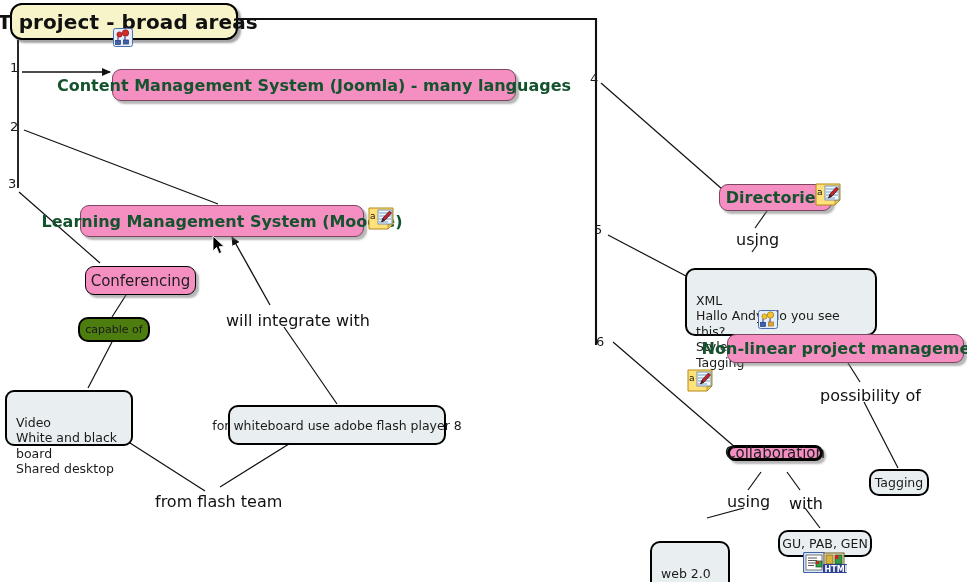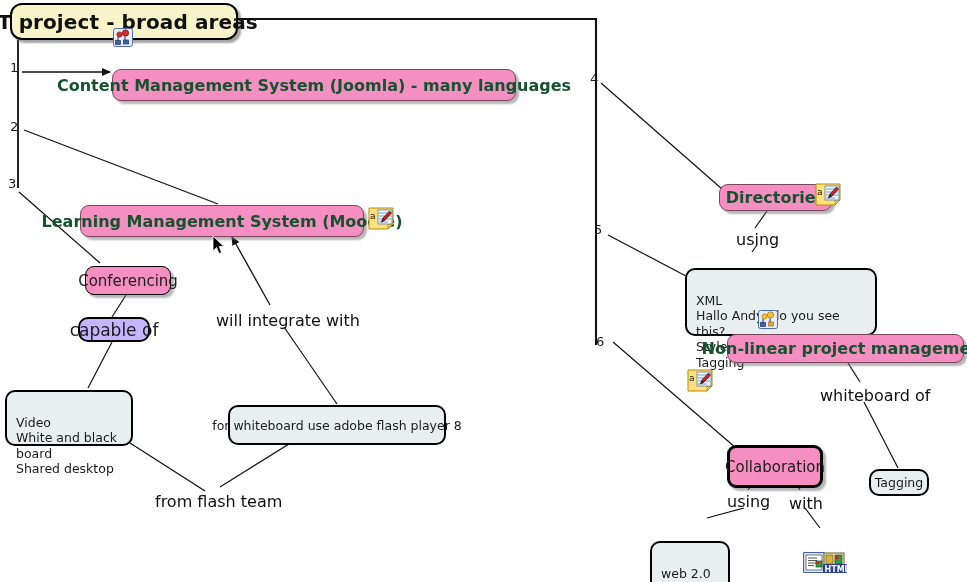--- a/index.html
+++ b/index.html
@@ -67,25 +67,25 @@
   }
   .node.pink.selected {
     border: 3px solid #000000;
     color: #1d1d1d;
     font-weight: normal;
     font-size: 15px;
   }
 
   
   .node.white {
-    background: #c4b5fd;
+    background: #4d7c0f;
     border: 2.5px solid #000000;
     border-radius: 10px;
     color: #1a1a1a;
-    font-size: 17px;
+    font-size: 11px;
     font-weight: normal;
   }
 
   
   .node.bluegrey {
     background: #e9eff1;
     border: 2.5px solid #000000;
     border-radius: 10px;
     color: #1a1a1a;
     font-size: 12.5px;
@@ -225,29 +225,29 @@
       <path d="M1 1 H25 V17 L20 22 H1 Z" fill="#ffe07a" stroke="#b08a12" stroke-width="1"></path>
       <path d="M20 22 L20 17 L25 17 Z" fill="#e8c960" stroke="#b08a12" stroke-width="0.8"></path>
       <rect x="10" y="3" width="14" height="14" fill="#f2f7fb" stroke="#5b7fb0" stroke-width="0.8"></rect>
       <path d="M11 6 H23 M11 9 H23 M11 12 H23 M11 15 H20" stroke="#6d9fd0" stroke-width="1"></path>
       <path d="M21.5 4 L15 11 L13.5 15 L17 13.2 L23.5 6 Z" fill="#c0272d" stroke="#5e1010" stroke-width="0.8"></path>
       <path d="M13.5 15 L15 11 L17 13.2 Z" fill="#2b2b2b"></path>
       <text x="2" y="12" font-family="DejaVu Sans, sans-serif" font-size="9" fill="#111111">a</text>
     </svg>
   </div>
 
-  <div class="node pink plain" style="left:85px; top:266px; width:86px; height:29px;justify-content:center;">
+  <div class="node pink plain" style="left:85px; top:266px; width:111px; height:29px;justify-content:center;">
     <span>Conferencing</span>
   </div>
 
   <div class="node white" style="left:78px; top:317px; width:72px; height:25px;">
     <span>capable of</span>
   </div>
 
-  <div class="node bluegrey multiline" style="left:5px; top:390px; width:128px; height:56px;">
+  <div class="node bluegrey multiline" style="left:5px; top:390px; width:128px; height:56px;border-radius:9px;">
     <span>Video
 White and black board
 Shared desktop</span>
   </div>
 
   <div class="node bluegrey" style="left:228px; top:405px; width:218px; height:40px;">
     <span>for whiteboard use adobe flash player 8</span>
   </div>
 
   <div class="node pink" style="left:719px; top:184px; width:113px; height:27px;">
@@ -293,35 +293,38 @@
       <path d="M1 1 H25 V17 L20 22 H1 Z" fill="#ffe07a" stroke="#b08a12" stroke-width="1"></path>
       <path d="M20 22 L20 17 L25 17 Z" fill="#e8c960" stroke="#b08a12" stroke-width="0.8"></path>
       <rect x="10" y="3" width="14" height="14" fill="#f2f7fb" stroke="#5b7fb0" stroke-width="0.8"></rect>
       <path d="M11 6 H23 M11 9 H23 M11 12 H23 M11 15 H20" stroke="#6d9fd0" stroke-width="1"></path>
       <path d="M21.5 4 L15 11 L13.5 15 L17 13.2 L23.5 6 Z" fill="#c0272d" stroke="#5e1010" stroke-width="0.8"></path>
       <path d="M13.5 15 L15 11 L17 13.2 Z" fill="#2b2b2b"></path>
       <text x="2" y="12" font-family="DejaVu Sans, sans-serif" font-size="9" fill="#111111">a</text>
     </svg>
   </div>
 
-  <div class="node pink selected" style="left:727px; top:445px; width:96px; height:43px;">
+  <div class="node pink selected" style="left:727px; top:445px; width:96px; height:16px;">
     <span>Collaboration</span>
   </div>
 
   <div class="node bluegrey" style="left:869px; top:469px; width:60px; height:27px;text-align:right;">
     <span>Tagging</span>
   </div>
 
   <div class="node bluegrey multiline" style="left:650px; top:541px; width:80px; height:66px;">
     <span>web 2.0 concept
 basecamp
 Cmap
 RSS</span>
   </div>
 
+  <div class="node bluegrey" style="left:778px; top:530px; width:94px; height:27px;">
+    <span>GU, PAB, GEN</span>
+  </div>
 
   <div class="icon" style="left:803px; top:552px;">
     <svg width="22" height="21" viewBox="0 0 22 21">
       <rect x="0.5" y="0.5" width="21" height="20" rx="1.5" fill="#dfe9f7" stroke="#3f62ad" stroke-width="1.2"></rect>
       <rect x="3" y="3" width="16" height="15" fill="#ffffff" stroke="#555555" stroke-width="0.8"></rect>
       <path d="M5 6 H14 M5 8.5 H14 M5 11 H14 M5 13.5 H11" stroke="#555555" stroke-width="1"></path>
       <rect x="13" y="9" width="6" height="6" fill="#2f9e44" stroke="#17521f" stroke-width="0.7"></rect>
       <rect x="13" y="9" width="3" height="3" fill="#c22" stroke="none"></rect>
     </svg>
   </div>
@@ -330,24 +333,24 @@
     <svg width="24" height="21" viewBox="0 0 24 21">
       <rect x="1" y="1" width="20" height="13" fill="#f2e9c9" stroke="#6b5a20" stroke-width="1"></rect>
       <rect x="3" y="3" width="7" height="9" fill="#d8b43a" stroke="#6b5a20" stroke-width="0.7"></rect>
       <rect x="12" y="3" width="7" height="9" fill="#2f9e44" stroke="#17521f" stroke-width="0.7"></rect>
       <rect x="12" y="3" width="3.5" height="4" fill="#c22"></rect>
       <rect x="0" y="12" width="24" height="9" rx="1" fill="#2d3f8f"></rect>
       <text x="1.5" y="19.5" font-family="DejaVu Sans, sans-serif" font-size="8" font-weight="bold" fill="#ffffff">HTML</text>
     </svg>
   </div>
 
-  <div class="edge-label" style="left:216px; top:311px;">will integrate with</div>
+  <div class="edge-label" style="left:226px; top:311px;">will integrate with</div>
   <div class="edge-label" style="left:155px; top:492px;">from flash team</div>
   <div class="edge-label" style="left:736px; top:230px;">using</div>
-  <div class="edge-label" style="left:820px; top:386px;">whiteboard of</div>
+  <div class="edge-label" style="left:820px; top:386px;">possibility of</div>
   <div class="edge-label" style="left:727px; top:492px;">using</div>
   <div class="edge-label" style="left:789px; top:494px;">with</div>
 
   <div class="cursor" style="left:212px; top:235px;">
     <svg width="14" height="20" viewBox="0 0 14 20">
       <path d="M1 1 L1 16 L4.6 12.4 L7 18.6 L9.6 17.5 L7.2 11.6 L12 11.6 Z" fill="#000000" stroke="#ffffff" stroke-width="0.8"></path>
     </svg>
   </div>
 
 </div>

